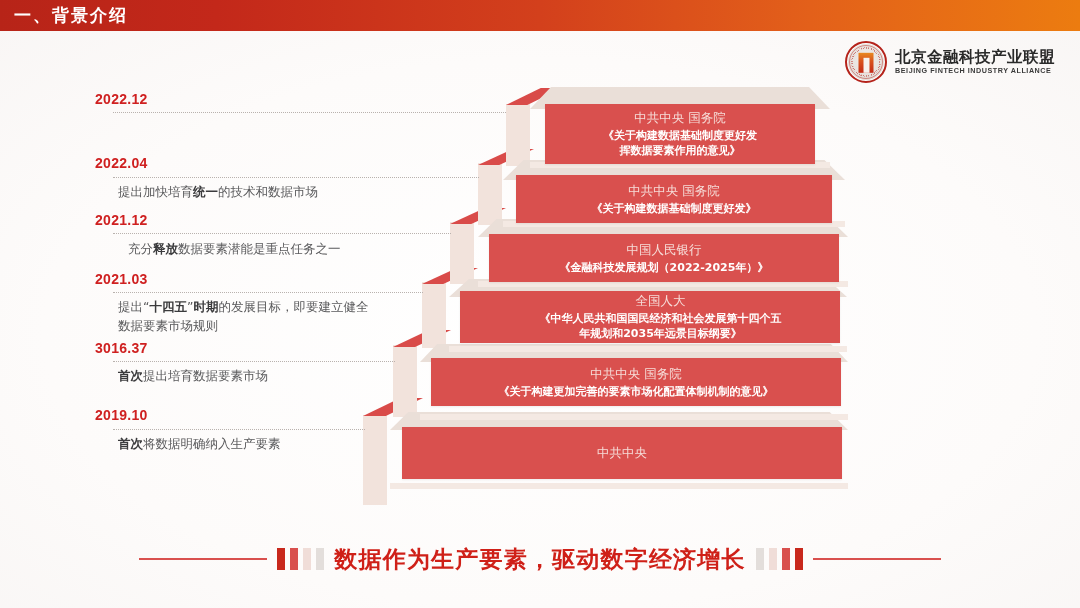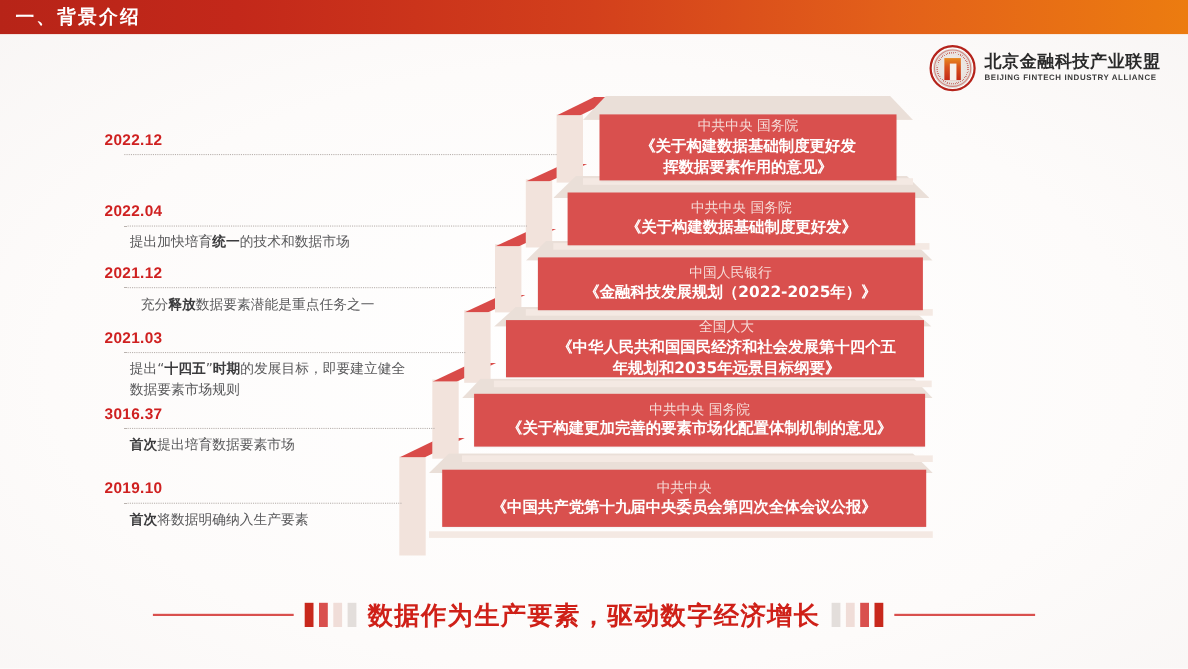--- a/index.html
+++ b/index.html
@@ -53,21 +53,21 @@
     background:
       repeating-conic-gradient(from 200deg at 50% 50%, rgba(181,35,27,.55) 0deg 3deg, rgba(181,35,27,0) 3deg 7deg);
     -webkit-mask:radial-gradient(circle, transparent 62%, #000 64%);
             mask:radial-gradient(circle, transparent 62%, #000 64%);
   }
   #logo .ltext { margin-left:8px; }
   #logo .lcn { font-size:15.5px; font-weight:700; color:#2a2a2a; letter-spacing:.5px; line-height:1.15; }
   #logo .len { font-size:7.2px; font-weight:700; color:#3a3a3a; letter-spacing:.55px; line-height:1.5; }
 
   
-  #timeline { position:absolute; left:0; top:0; width:500px; height:520px;margin-top:28px; }
+  #timeline { position:absolute; left:0; top:0; width:500px; height:520px; }
   .tl-item { position:absolute; left:95px; }
   .tl-date {
     font-size:14px; font-weight:700; color:#cf2020; letter-spacing:.3px; line-height:1.1;
   }
   .tl-rule {
     position:absolute; height:0; border-top:1px dotted #b9b2ae;
   }
   .tl-desc {
     position:absolute; font-size:12.5px; color:#59595b; line-height:1.55;
     font-family:"DejaVu Sans","Liberation Sans",sans-serif;
@@ -86,21 +86,21 @@
     color:#ffffff;
     display:flex; flex-direction:column; align-items:center; justify-content:center;
     text-align:center;
     box-shadow:0 1px 2px rgba(0,0,0,.07);
   }
   .docbox .org {
     font-size:12.5px; font-weight:400; color:#f6dcd8; line-height:1.5;
     font-family:"DejaVu Sans","Liberation Sans",sans-serif;
   }
   .docbox .doc {
-    font-size:14px; font-weight:700; color:#ffffff; line-height:1.42;
+    font-size:11px; font-weight:700; color:#ffffff; line-height:1.42;
     font-family:"DejaVu Sans","Liberation Sans",sans-serif;
     padding:0 8px;
   }
   .docbox .doc.hl { color:#ffffff; }
 
   
   #banner { position:absolute; left:0; top:528px; width:1080px; height:62px;
             display:flex; align-items:center; justify-content:center; gap:10px; }
   #banner .rule { height:1.5px; width:128px; background:#d9504e; }
   #banner .bars { display:flex; align-items:center; gap:5px; }
@@ -188,21 +188,20 @@
       <div class="doc">年规划和2035年远景目标纲要》</div>
     </div>
 
     <div class="docbox" style="left:431px; top:358px; width:410px; height:48px;">
       <div class="org">中共中央 国务院</div>
       <div class="doc">《关于构建更加完善的要素市场化配置体制机制的意见》</div>
     </div>
 
     <div class="docbox" style="left:402px; top:427px; width:440px; height:52px;">
       <div class="org">中共中央</div>
-      <div class="doc">《中国共产党第十九届中央委员会第四次全体会议公报》</div>
     </div>
 
   </div>
 
   <div id="timeline">
 
     <div class="tl-item" style="top:92px;">
       <div class="tl-date">2022.12</div>
     </div>
     <div class="tl-rule" style="left:113px; top:112px; width:393px;"></div>

